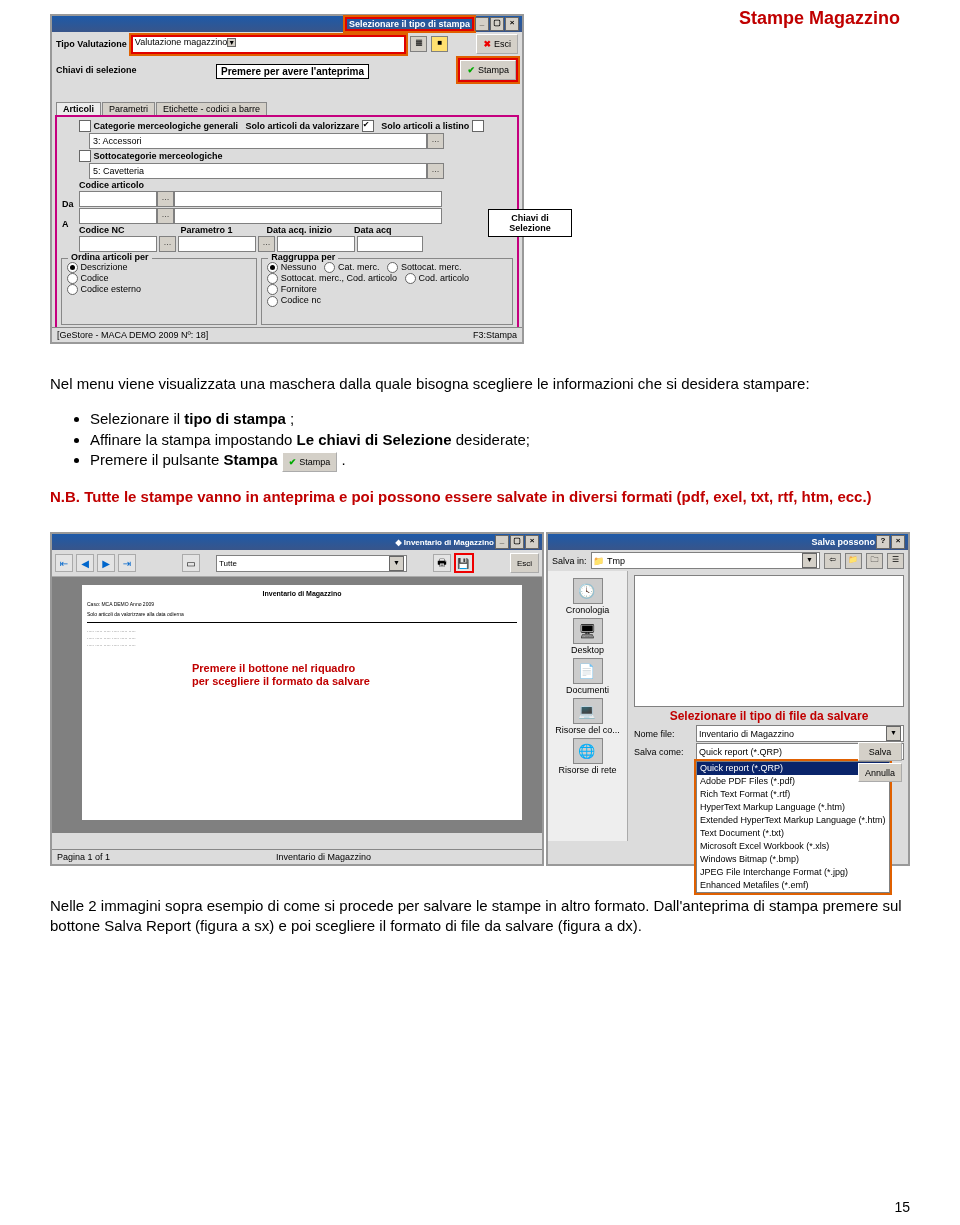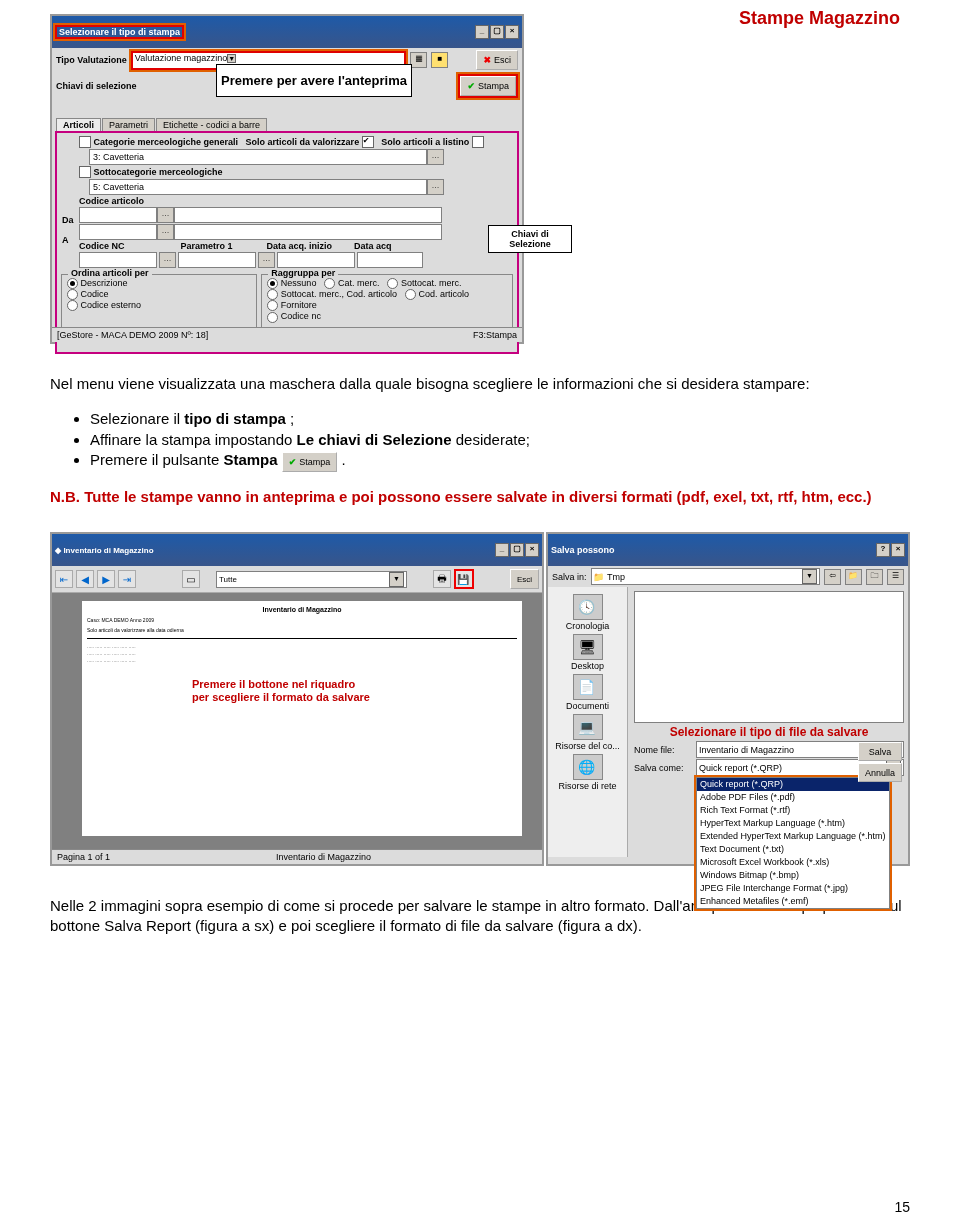--- a/index.html
+++ b/index.html
@@ -1,20 +1,20 @@
 <!DOCTYPE html>
 <html><head>
 <meta charset="utf-8">
 <style>
   body{margin:0;font-family:Arial,Helvetica,sans-serif;background:#fff;color:#000}
   .page{width:960px;min-height:1225px;position:relative;padding:10px 50px 30px 50px;box-sizing:border-box}
   .hdr{color:#c00000;font-weight:bold;font-size:18px;text-align:right;position:absolute;right:60px;top:8px}
   
   .dlg1{width:470px;border:2px solid #999;background:#dcdcdc;font-size:9px;position:relative;height:326px;margin-top:4px}
-  .titlebar{background:linear-gradient(#1e5aa8,#38558a);color:#fff;height:32px;display:flex;align-items:center;justify-content:space-between;padding:0 3px;font-weight:bold}
+  .titlebar{background:linear-gradient(#1e5aa8,#38558a);color:#fff;height:16px;display:flex;align-items:center;justify-content:flex-end;padding:0 3px;font-weight:bold}
   .titlebtns span{display:inline-block;width:12px;height:12px;background:#d4d0c8;border:1px solid #666;margin-left:1px;text-align:center;line-height:10px;color:#000;font-size:8px}
   .row{display:flex;align-items:center;padding:2px 4px;gap:4px}
   .lbl{font-weight:bold}
   .combo{flex:1;height:15px;background:#fff;border:1px solid #808080;padding:0 2px;display:flex;align-items:center;justify-content:space-between}
   .dd{width:13px;height:13px;background:#d4d0c8;border:1px solid #666;text-align:center;line-height:11px;font-size:7px}
   .redbox{border:2px solid #e00000;outline:2px solid #e06000;display:inline-block}
   .btn{background:#d4d0c8;border:1px outset #fff;padding:1px 6px;display:inline-flex;align-items:center;gap:3px;cursor:default;height:16px}
   .redx{color:#e00;font-weight:bold}
   .greencheck{color:#0a0;font-weight:bold}
   .tabs{display:flex;gap:1px;margin:18px 4px 0}
@@ -51,21 +51,21 @@
   .mainpane{margin-left:82px;padding:4px;height:270px;box-sizing:border-box}
   .listbox{background:#fff;border:1px solid #808080;font-size:9px}
   .listbox .sel{background:#0a246a;color:#fff}
   .listbox div{padding:0 3px;line-height:13px}
   .rightbtns{position:absolute;right:6px;bottom:80px;width:44px}
   .btn2{background:#d4d0c8;border:1px outset #fff;height:17px;font-size:9px;display:flex;align-items:center;justify-content:center;margin:2px 0}
   .dlg3 .callout2{font-size:12px}
   .footnote{font-size:15px;margin-top:30px;line-height:1.35}
   .pnum{position:absolute;bottom:10px;right:50px;font-size:14px}
   .icon-stampa{display:inline-flex;align-items:center;background:#d4d0c8;border:1px outset #fff;height:16px;padding:1px 6px;gap:3px;font-size:9px}
-  #dlg1hint{position:absolute;left:164px;top:48px;background:#fff;border:1px solid #000;padding:8px 4px;font-weight:bold;font-size:13px}
+  #dlg1hint{position:absolute;left:164px;top:48px;background:#fff;border:1px solid #000;padding:1px 4px;font-weight:bold;font-size:10px}
 </style>
 </head>
 <body>
 
 <div class="page">
   <div class="hdr">Stampe Magazzino</div>
 
   <div class="dlg1">
     <div class="titlebar">
       <span class="redbox" style="padding:0 2px">Selezionare il tipo di stampa</span>
@@ -96,21 +96,21 @@
       <span class="tab">Parametri</span>
       <span class="tab">Etichette - codici a barre</span>
     </div>
     <div class="panel1">
       <div class="inprow" style="margin-left:20px">
         <span class="chk"></span>&nbsp;<b>Categorie merceologiche generali</b>
         &nbsp;&nbsp;&nbsp;<b>Solo articoli da valorizzare</b>&nbsp;<span class="chk on"></span>
         &nbsp;&nbsp;&nbsp;<b>Solo articoli a listino</b>&nbsp;<span class="chk"></span>
       </div>
       <div class="inprow" style="margin-left:30px">
-          <span class="textin" style="width:330px">3: Cavetteria</span>
+          <span class="textin" style="width:330px">3: Accessori</span>
           <span class="minibtn">…</span>
         </div>
       <div class="inprow" style="margin-left:20px"><span class="chk"></span>&nbsp;<b>Sottocategorie merceologiche</b></div>
       <div class="inprow" style="margin-left:30px">
           <span class="textin" style="width:330px">5: Cavetteria</span>
           <span class="minibtn">…</span>
         </div>
       <div class="inprow" style="margin-left:20px">
           <b>Codice articolo</b>
         </div>

